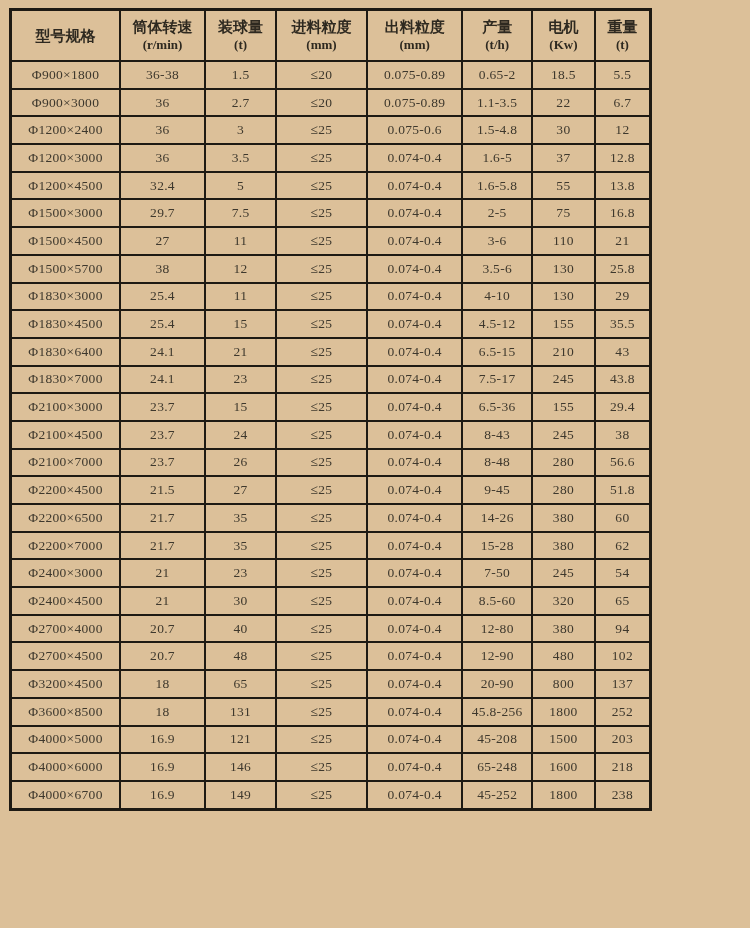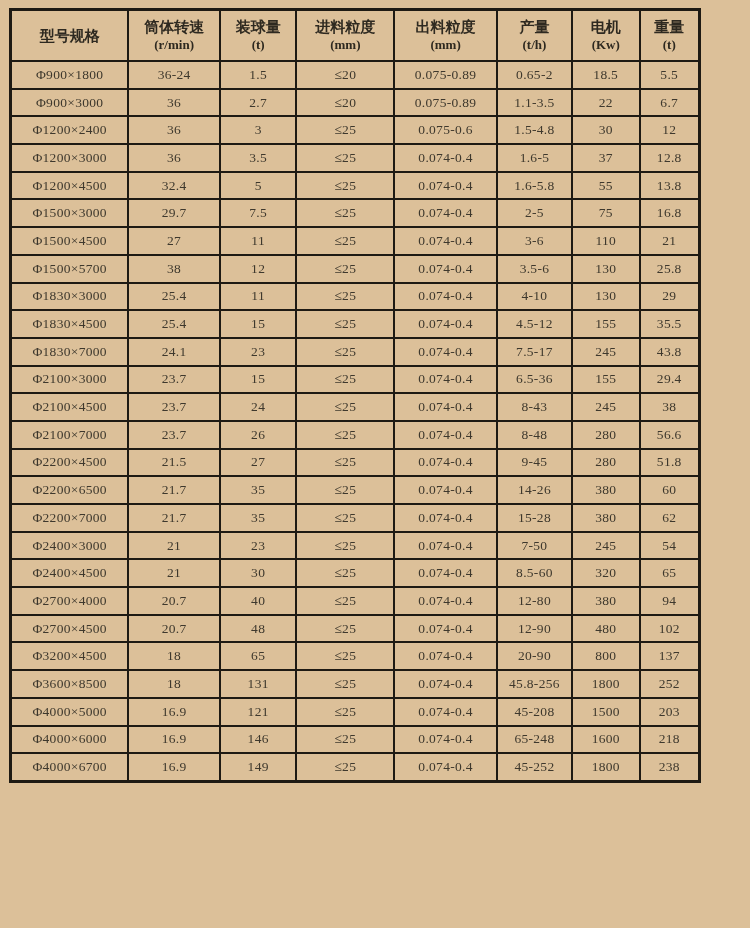--- a/index.html
+++ b/index.html
@@ -12,21 +12,21 @@
     background: #dcc099;
     font-family: "Liberation Serif", serif;
     overflow: hidden;
   }
   .table-wrap {
     padding: 8px 9px 0 9px;
   }
   table.spec-table {
     border-collapse: collapse;
     table-layout: fixed;
-    width: 692px;
+    width: 643px;
     background: #dcc099;
     border: 3px solid #1e1a13;
   }
   table.spec-table th,
   table.spec-table td {
     border: 2px solid #1e1a13;
     text-align: center;
     vertical-align: middle;
     padding: 0;
     overflow: hidden;
@@ -100,21 +100,21 @@
           </th>
           <th>
             <div class="hdr-label">重量</div>
             <div class="hdr-unit">(t)</div>
           </th>
         </tr>
     </thead>
     <tbody>
         <tr>
           <td>Φ900×1800</td>
-          <td>36-24</td>
+          <td>36-38</td>
           <td>1.5</td>
           <td>≤20</td>
           <td>0.075-0.89</td>
           <td>0.65-2</td>
           <td>18.5</td>
           <td>5.5</td>
         </tr>
         <tr>
           <td>Φ900×3000</td>
           <td>36</td>
@@ -199,20 +199,30 @@
           <td>Φ1830×4500</td>
           <td>25.4</td>
           <td>15</td>
           <td>≤25</td>
           <td>0.074-0.4</td>
           <td>4.5-12</td>
           <td>155</td>
           <td>35.5</td>
         </tr>
         <tr>
+          <td>Φ1830×6400</td>
+          <td>24.1</td>
+          <td>21</td>
+          <td>≤25</td>
+          <td>0.074-0.4</td>
+          <td>6.5-15</td>
+          <td>210</td>
+          <td>43</td>
+        </tr>
+        <tr>
           <td>Φ1830×7000</td>
           <td>24.1</td>
           <td>23</td>
           <td>≤25</td>
           <td>0.074-0.4</td>
           <td>7.5-17</td>
           <td>245</td>
           <td>43.8</td>
         </tr>
         <tr>

